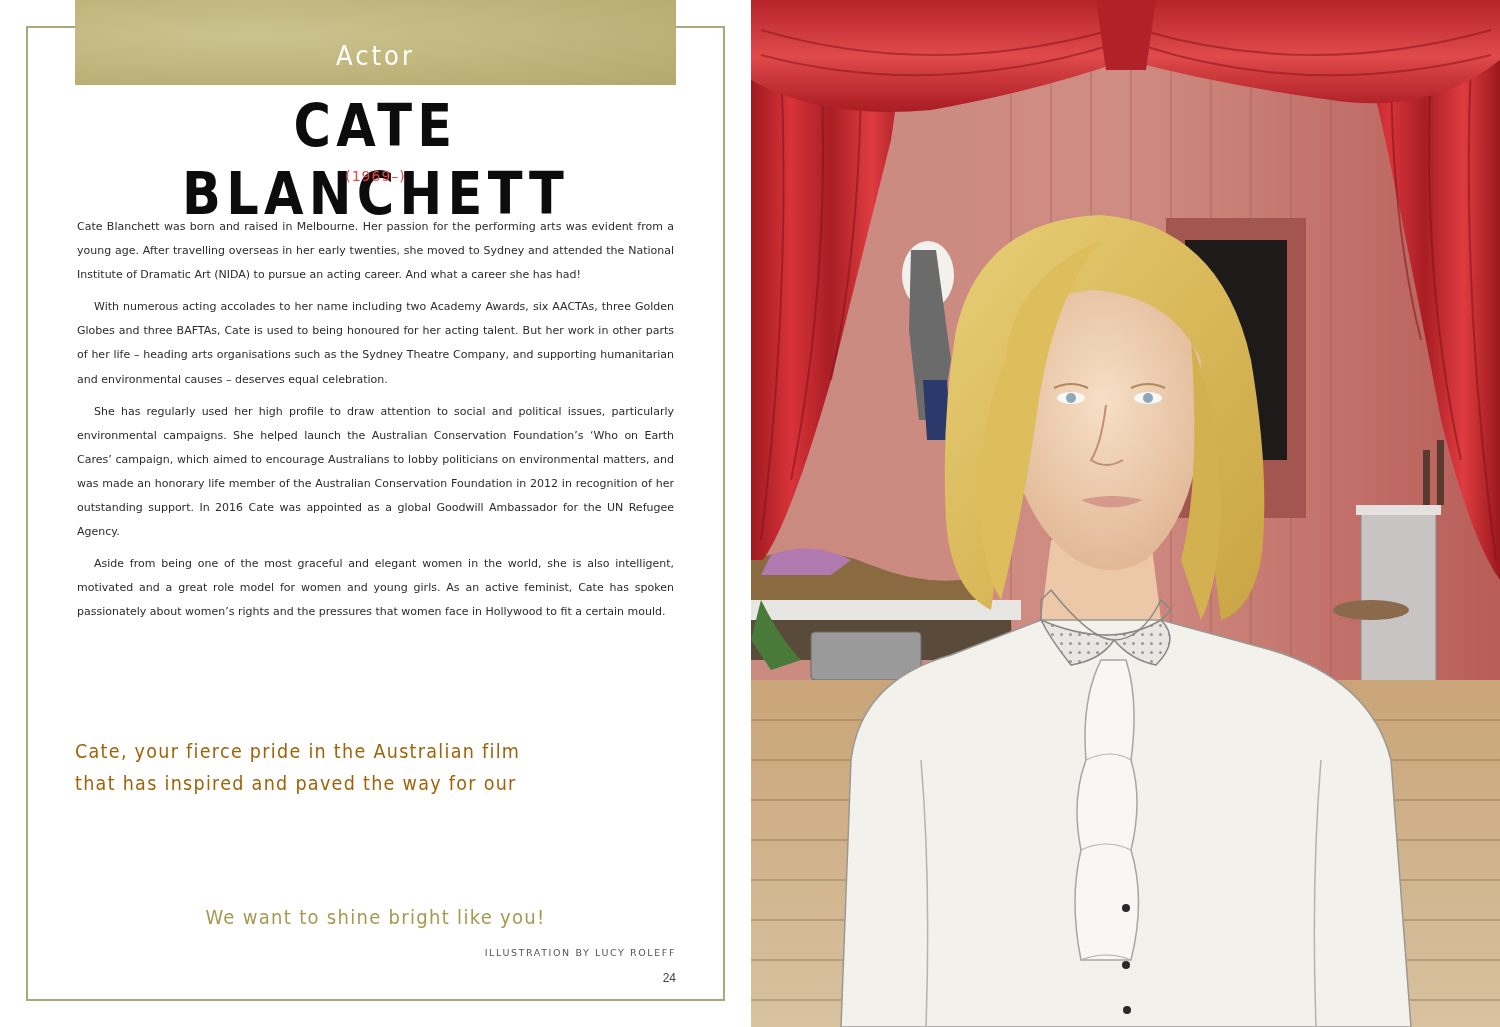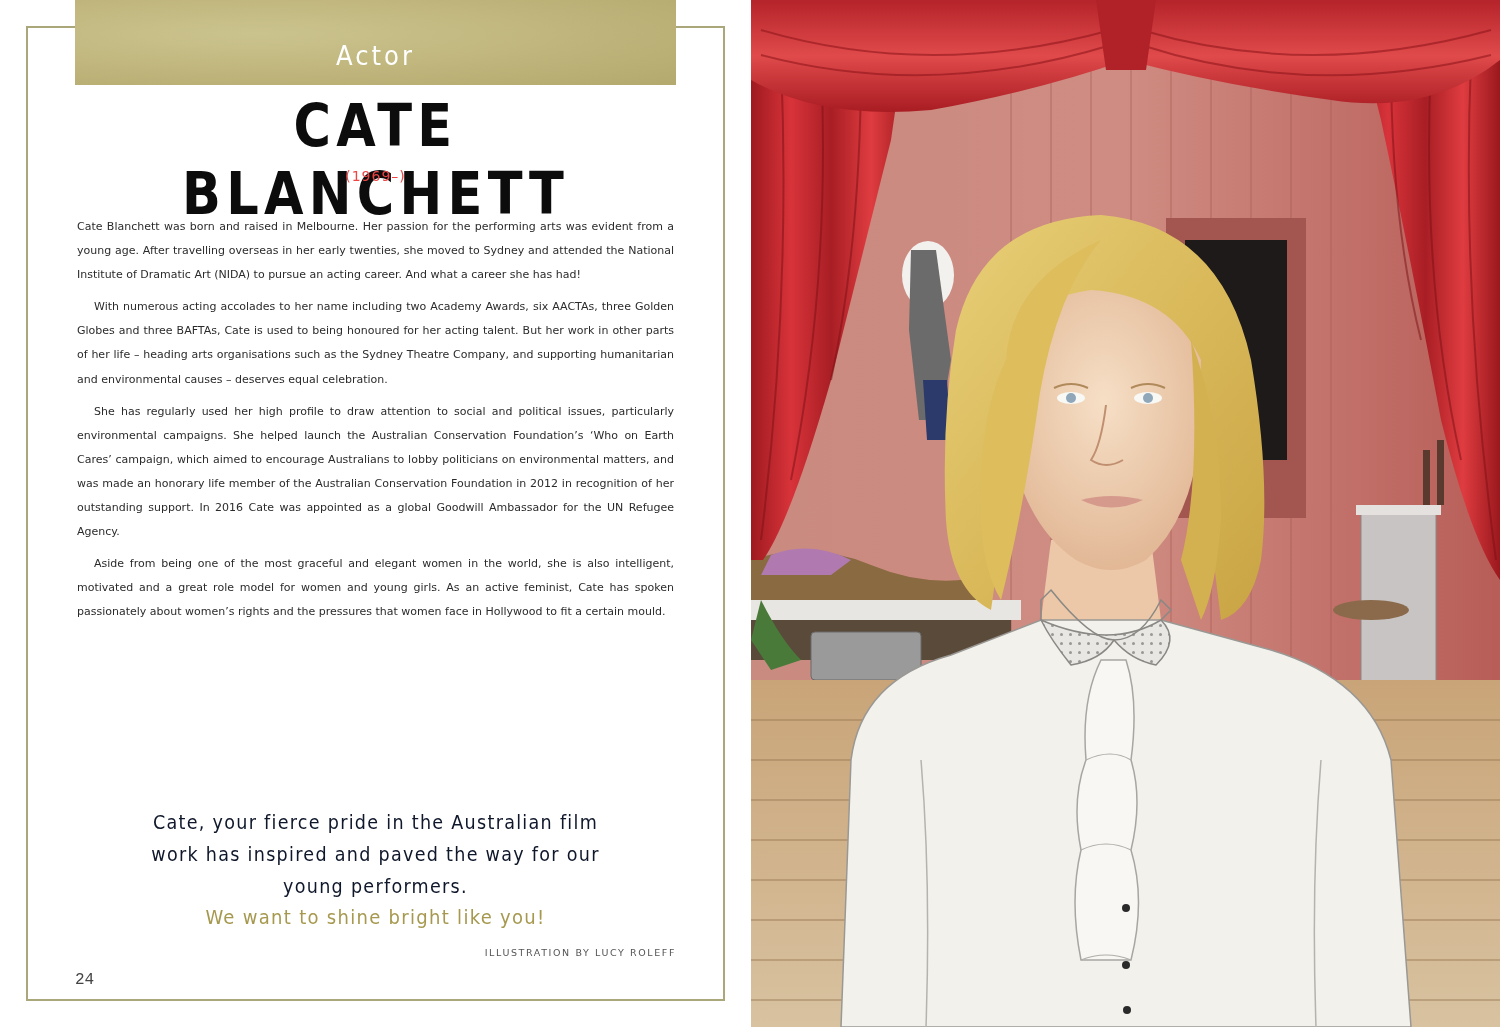--- a/index.html
+++ b/index.html
@@ -21,28 +21,28 @@
   }
   .years { position: absolute; left: 75px; top: 168px; width: 601px; text-align: center; font-family: "DejaVu Sans", sans-serif; font-size: 14px; color: #ef4444; letter-spacing: 1px; }
   .body-text {
     position: absolute; left: 77px; top: 215px; width: 597px;
     font-family: "DejaVu Sans", sans-serif; font-size: 11px; line-height: 24.1px; color: #2b2b2b;
     text-align: justify; font-weight: 400;
   }
   .body-text p { margin-bottom: 8px; text-indent: 0; }
   .body-text p + p { text-indent: 17px; }
   .tribute {
-    position: absolute; left: 75px; top: 807px; width: 601px; text-align: center;
+    position: absolute; left: 75px; top: 736px; width: 601px; 
     font-family: "DejaVu Sans Condensed", "DejaVu Sans", sans-serif; font-size: 19.5px; line-height: 31.8px;
-    color: #0f172a; letter-spacing: 1.3px;
+    color: #a16207; letter-spacing: 1.3px;
   }
   .tribute-line { display: block; }
   .closing { position: absolute; left: 75px; top: 905px; width: 601px; text-align: center; font-family: "DejaVu Sans Condensed", "DejaVu Sans", sans-serif; font-size: 20px; color: #a6994f; letter-spacing: 1.3px; }
   .credit { position: absolute; left: 75px; top: 947px; width: 601px; text-align: right; font-family: "DejaVu Sans", sans-serif; font-size: 9.5px; color: #555; letter-spacing: 1.6px; }
-  .page-num { position: absolute; left: 75px; top: 971px; width: 601px; text-align: left; font-family: Liberation Mono, monospace; font-size: 16px; color: #444; }
+  .page-num { position: absolute; left: 75px; top: 971px; width: 601px; text-align: right; font-family: Liberation Sans, sans-serif; font-size: 12px; color: #444; }
 
   .right-page { position: absolute; left: 751px; top: 0; width: 749px; height: 1027px; overflow: hidden; background: #c9776e; }
   .right-page svg { display: block; width: 749px; height: 1027px; }
 </style>
 </head>
 <body>
 
 <div class="left-page">
   <div class="frame"></div>
   <div class="banner">
@@ -53,22 +53,21 @@
 
   <div class="body-text">
     <p>Cate Blanchett was born and raised in Melbourne. Her passion for the performing arts was evident from a young age. After travelling overseas in her early twenties, she moved to Sydney and attended the National Institute of Dramatic Art (NIDA) to pursue an acting career. And what a career she has had!</p>
     <p>With numerous acting accolades to her name including two Academy Awards, six AACTAs, three Golden Globes and three BAFTAs, Cate is used to being honoured for her acting talent. But her work in other parts of her life – heading arts organisations such as the Sydney Theatre Company, and supporting humanitarian and environmental causes – deserves equal celebration.</p>
     <p>She has regularly used her high profile to draw attention to social and political issues, particularly environmental campaigns. She helped launch the Australian Conservation Foundation’s ‘Who on Earth Cares’ campaign, which aimed to encourage Australians to lobby politicians on environmental matters, and was made an honorary life member of the Australian Conservation Foundation in 2012 in recognition of her outstanding support. In 2016 Cate was appointed as a global Goodwill Ambassador for the UN Refugee Agency.</p>
     <p>Aside from being one of the most graceful and elegant women in the world, she is also intelligent, motivated and a great role model for women and young girls. As an active feminist, Cate has spoken passionately about women’s rights and the pressures that women face in Hollywood to fit a certain mould.</p>
   </div>
 
   <div class="tribute">
     <span class="tribute-line">Cate, your fierce pride in the Australian film</span>
-    <span class="tribute-line">work has inspired and paved the way for our</span>
-    <span class="tribute-line">young performers.</span>
+    <span class="tribute-line">that has inspired and paved the way for our</span>
   </div>
   <div class="closing">We want to shine bright like you!</div>
   <div class="credit">ILLUSTRATION BY LUCY ROLEFF</div>
   <div class="page-num">24</div>
 </div>
 
 <div class="right-page">
   <svg viewBox="0 0 749 1027" xmlns="http://www.w3.org/2000/svg">
     <defs>
       <linearGradient id="wall" x1="0" y1="0" x2="1" y2="0">

